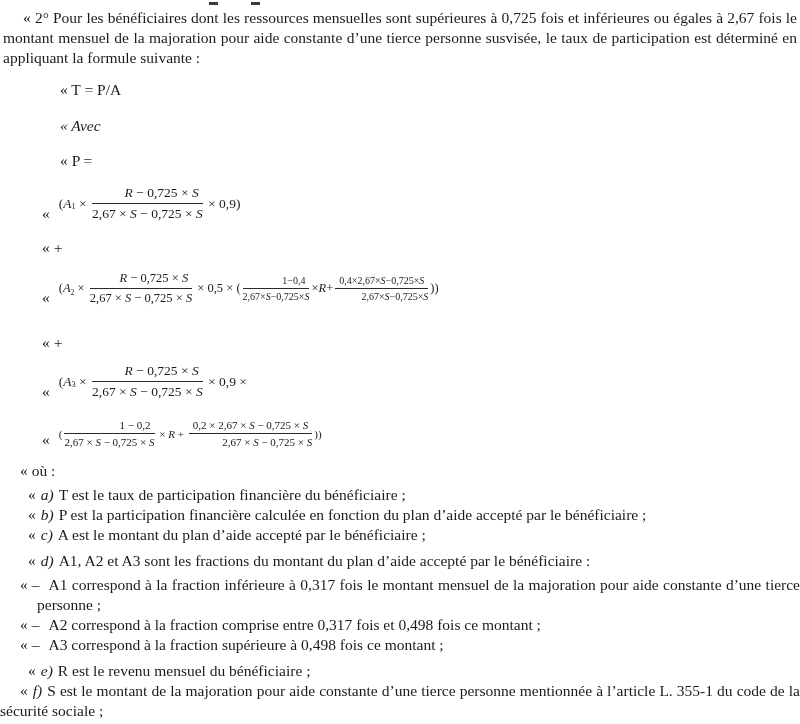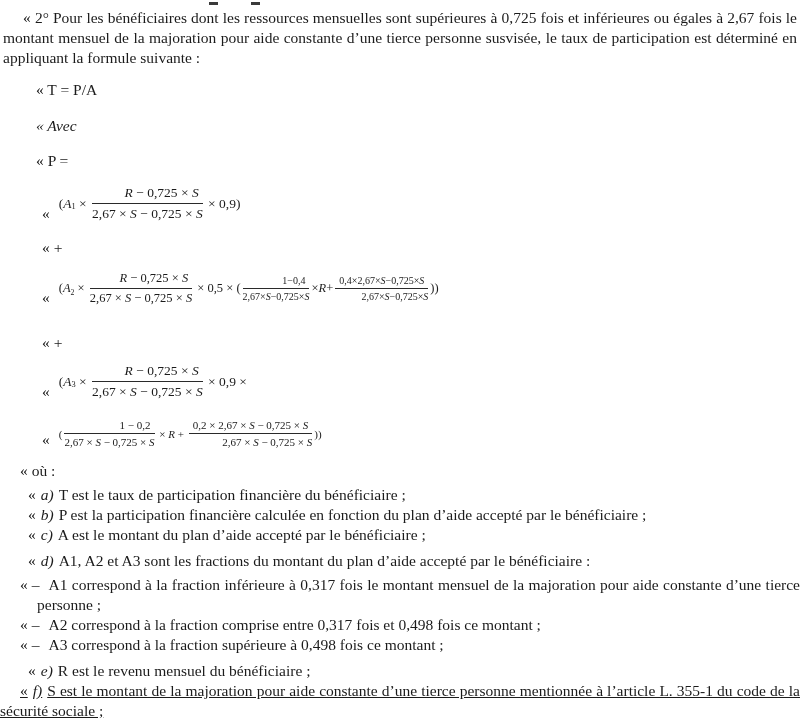--- a/index.html
+++ b/index.html
@@ -14,21 +14,21 @@
     overflow: hidden;
   }
   .remnant { position: absolute; top: 2px; height: 3px; width: 9px; background: #3a3a3a; }
   .para {
     margin: 8px 3px 0 3px;
     line-height: 20px;
     text-indent: 20px;
     text-align: justify;
     font-family: Liberation Serif, serif;
   }
-  .line-simple { margin-left: 36px; line-height: 20px; white-space: pre; }
+  .line-simple { margin-left: 60px; line-height: 20px; white-space: pre; }
   #line-t    { margin-top: 12px; }
   #line-avec { margin-top: 16px; font-style: italic; }
   #line-p    { margin-top: 15px; }
   .plus-line { margin-left: 42px; line-height: 20px; }
   #plus1 { margin-top: 16px; }
   #plus2 { margin-top: 27px; }
 
   .formula { display: flex; align-items: flex-end; margin-left: 42px; }
   .formula .g { margin-right: 9px; line-height: 1; padding-bottom: 1px; }
   .mrow { display: inline-flex; align-items: center; }
@@ -58,21 +58,20 @@
     text-align: justify;
   }
   .def-line .g { margin-right: 5px; }
   .def-line .marker { margin-right: 5px; }
   #def-a { margin-top: 4px; }
   #def-d { margin-top: 6px; }
   #def-e { margin-top: 6px; }
   #def-f {
     padding-left: 0;
     text-indent: 20px;
-    text-decoration: underline;
   }
   .dash-line {
     padding-left: 37px;
     text-indent: -17px;
     line-height: 20px;
     text-align: justify;
   }
   #dash-a1 { margin-top: 4px; }
   .dash-line .g { margin-right: 4px; }
   .dash-line .dash { margin-right: 9px; }

